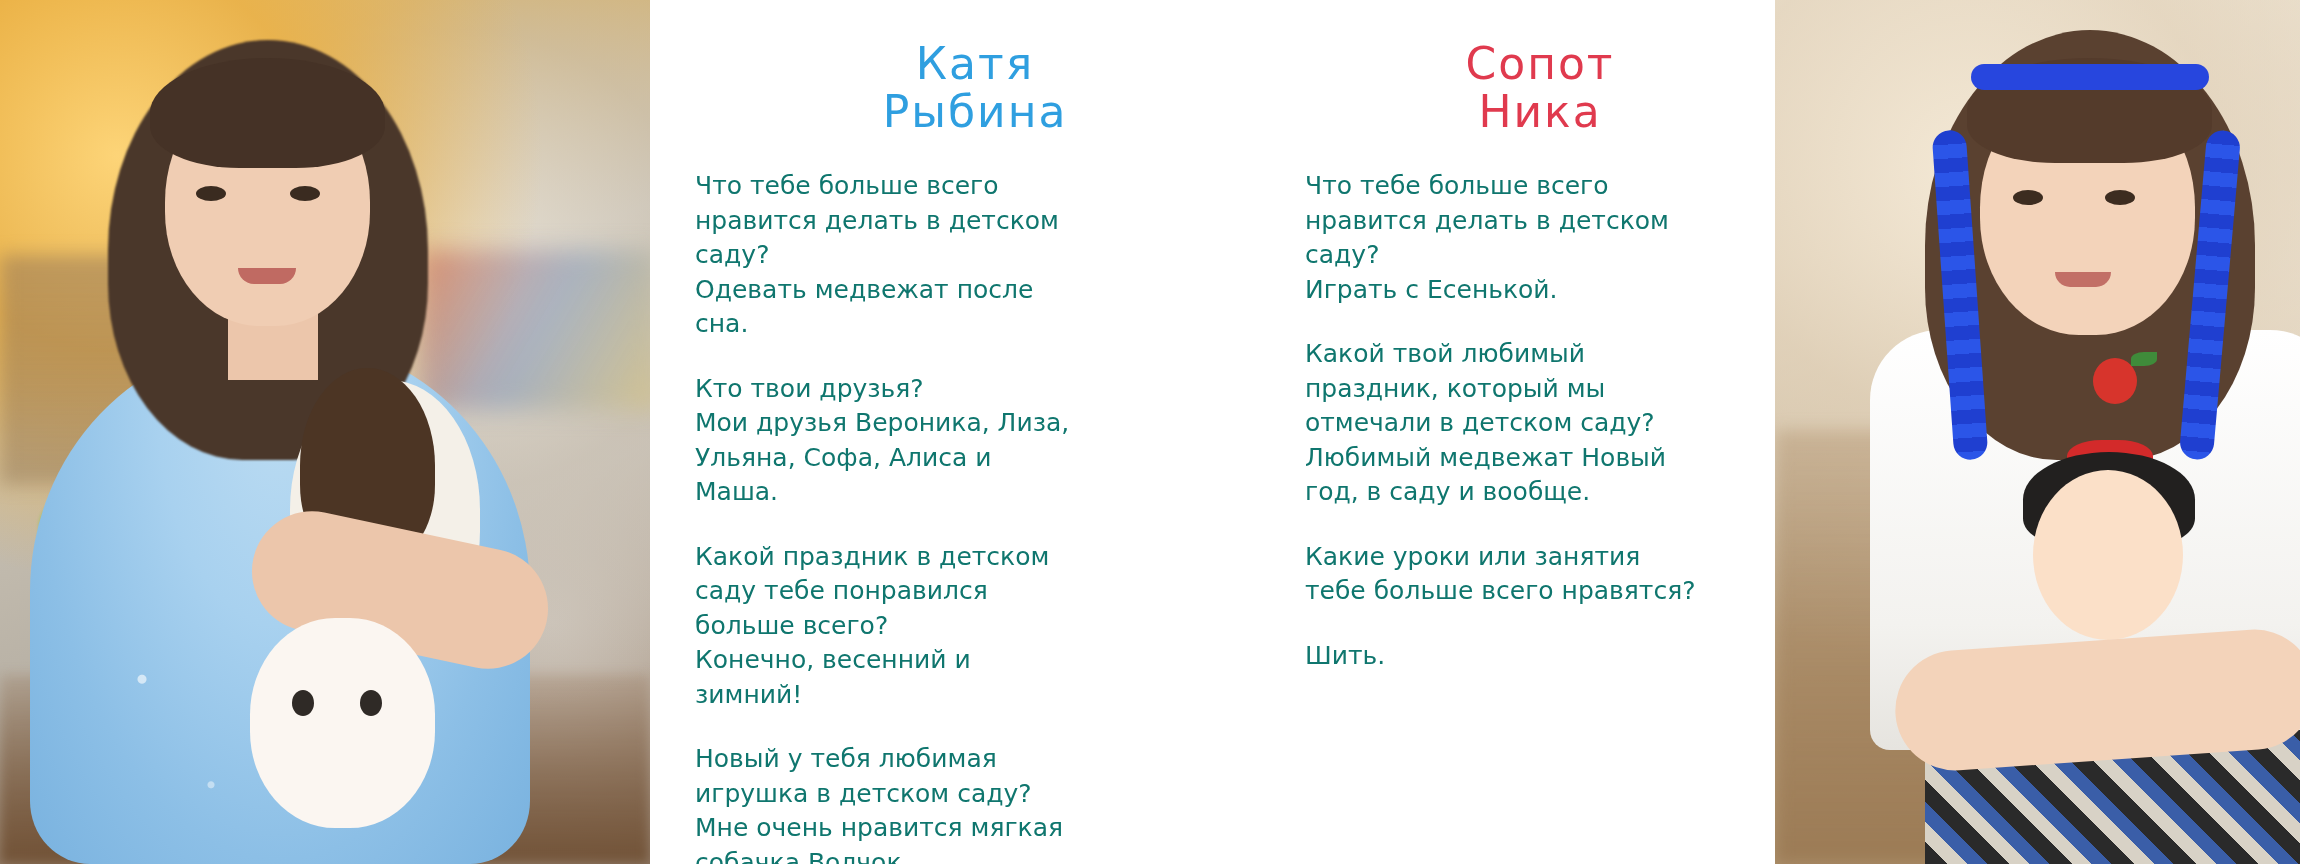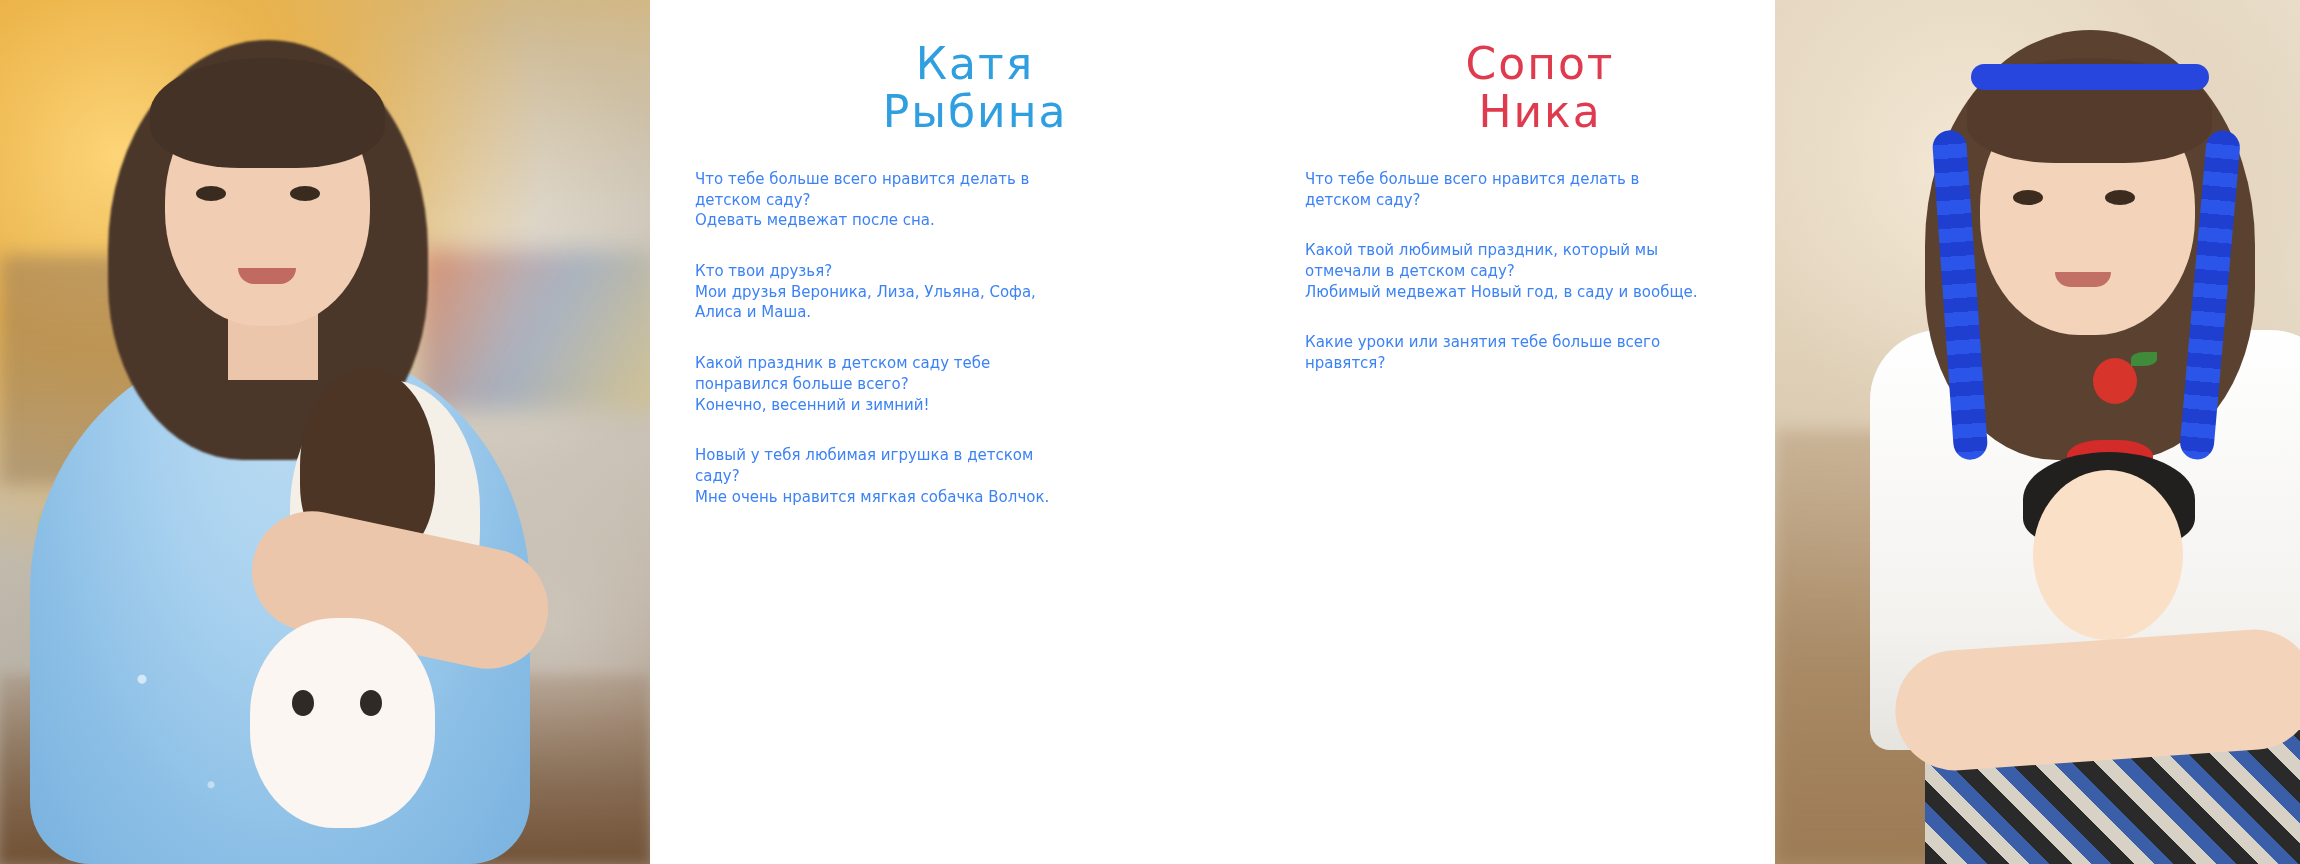--- a/index.html
+++ b/index.html
@@ -230,23 +230,23 @@
     font-family: "DejaVu Sans", sans-serif;
     margin-bottom: 34px;
   }
   .name .ln { display: block; }
   .name-katya { color: #2f9fe0; }
   .name-nika  { color: #e03a4e; }
 
   .qa-block { margin-bottom: 30px; }
   .qa-block:last-child { margin-bottom: 0; }
   .q, .a {
-    font-size: 15px;
+    font-size: 25px;
     line-height: 1.38;
-    color: #3b82f6;
+    color: #0f766e;
     font-family: "DejaVu Sans", sans-serif;
     font-weight: 400;
   }
   .col-katya .q, .col-katya .a { max-width: 380px; }
   .col-nika  .q, .col-nika  .a { max-width: 400px; }
 </style>
 </head>
 <body>
 
 <div class="spread">
@@ -301,29 +301,31 @@
     </div>
 
     <div class="col col-nika">
       <div class="name name-nika">
         <span class="ln">Сопот</span>
         <span class="ln">Ника</span>
       </div>
 
       <div class="qa-block">
         <div class="q">Что тебе больше всего нравится делать в детском саду?</div>
+        <div class="a">Играть с Есенькой.</div>
       </div>
       <div class="qa-block">
         <div class="q">Какой твой любимый праздник, который мы отмечали в детском саду?</div>
         <div class="a">Любимый медвежат Новый год, в саду и вообще.</div>
       </div>
       <div class="qa-block">
         <div class="q">Какие уроки или занятия тебе больше всего нравятся?</div>
       </div>
       <div class="qa-block">
+        <div class="a">Шить.</div>
       </div>
     </div>
 
   </div>
 
   <div class="photo photo-right">
     <div class="bg"></div>
     <div class="floorline"></div>
     <div class="pr-chair"></div>
     <div class="pr-shirt"></div>

